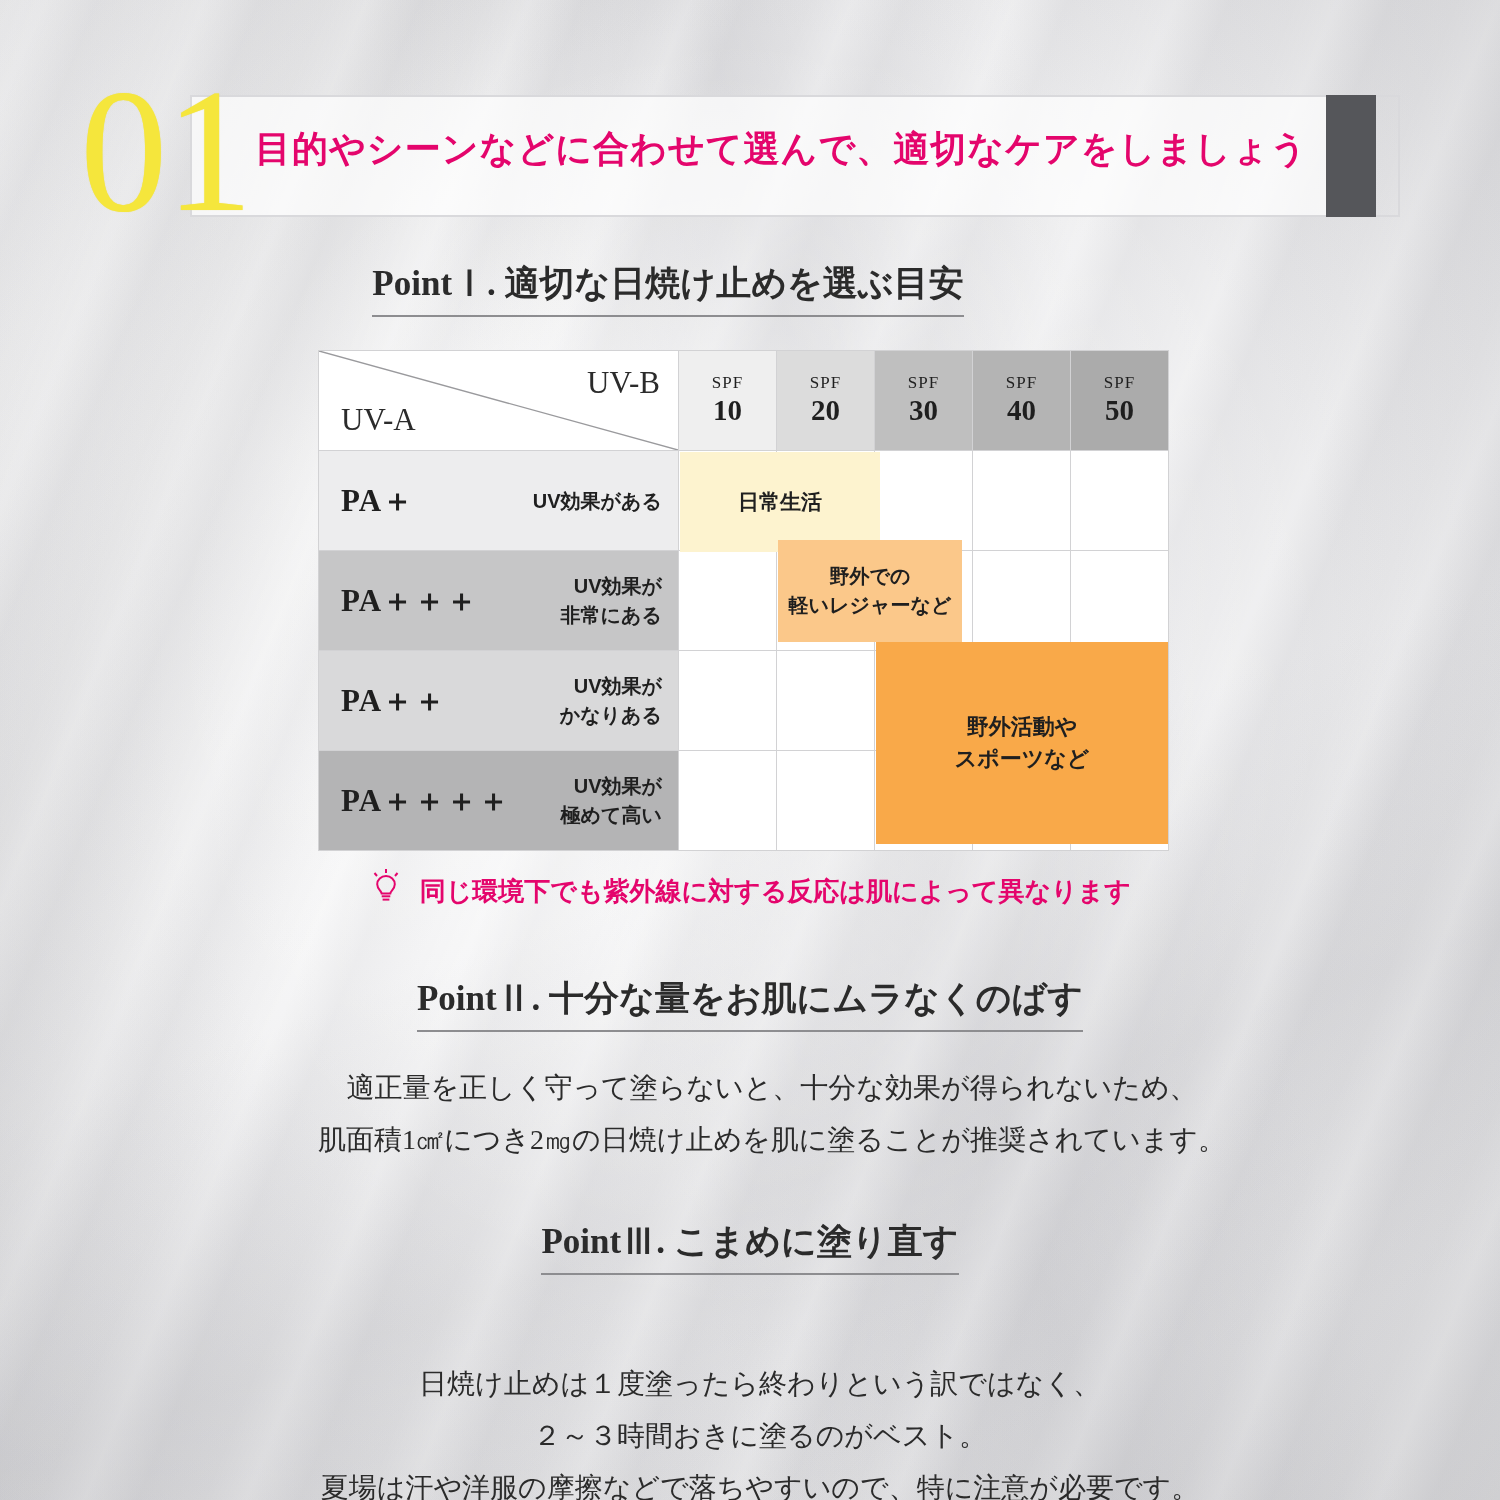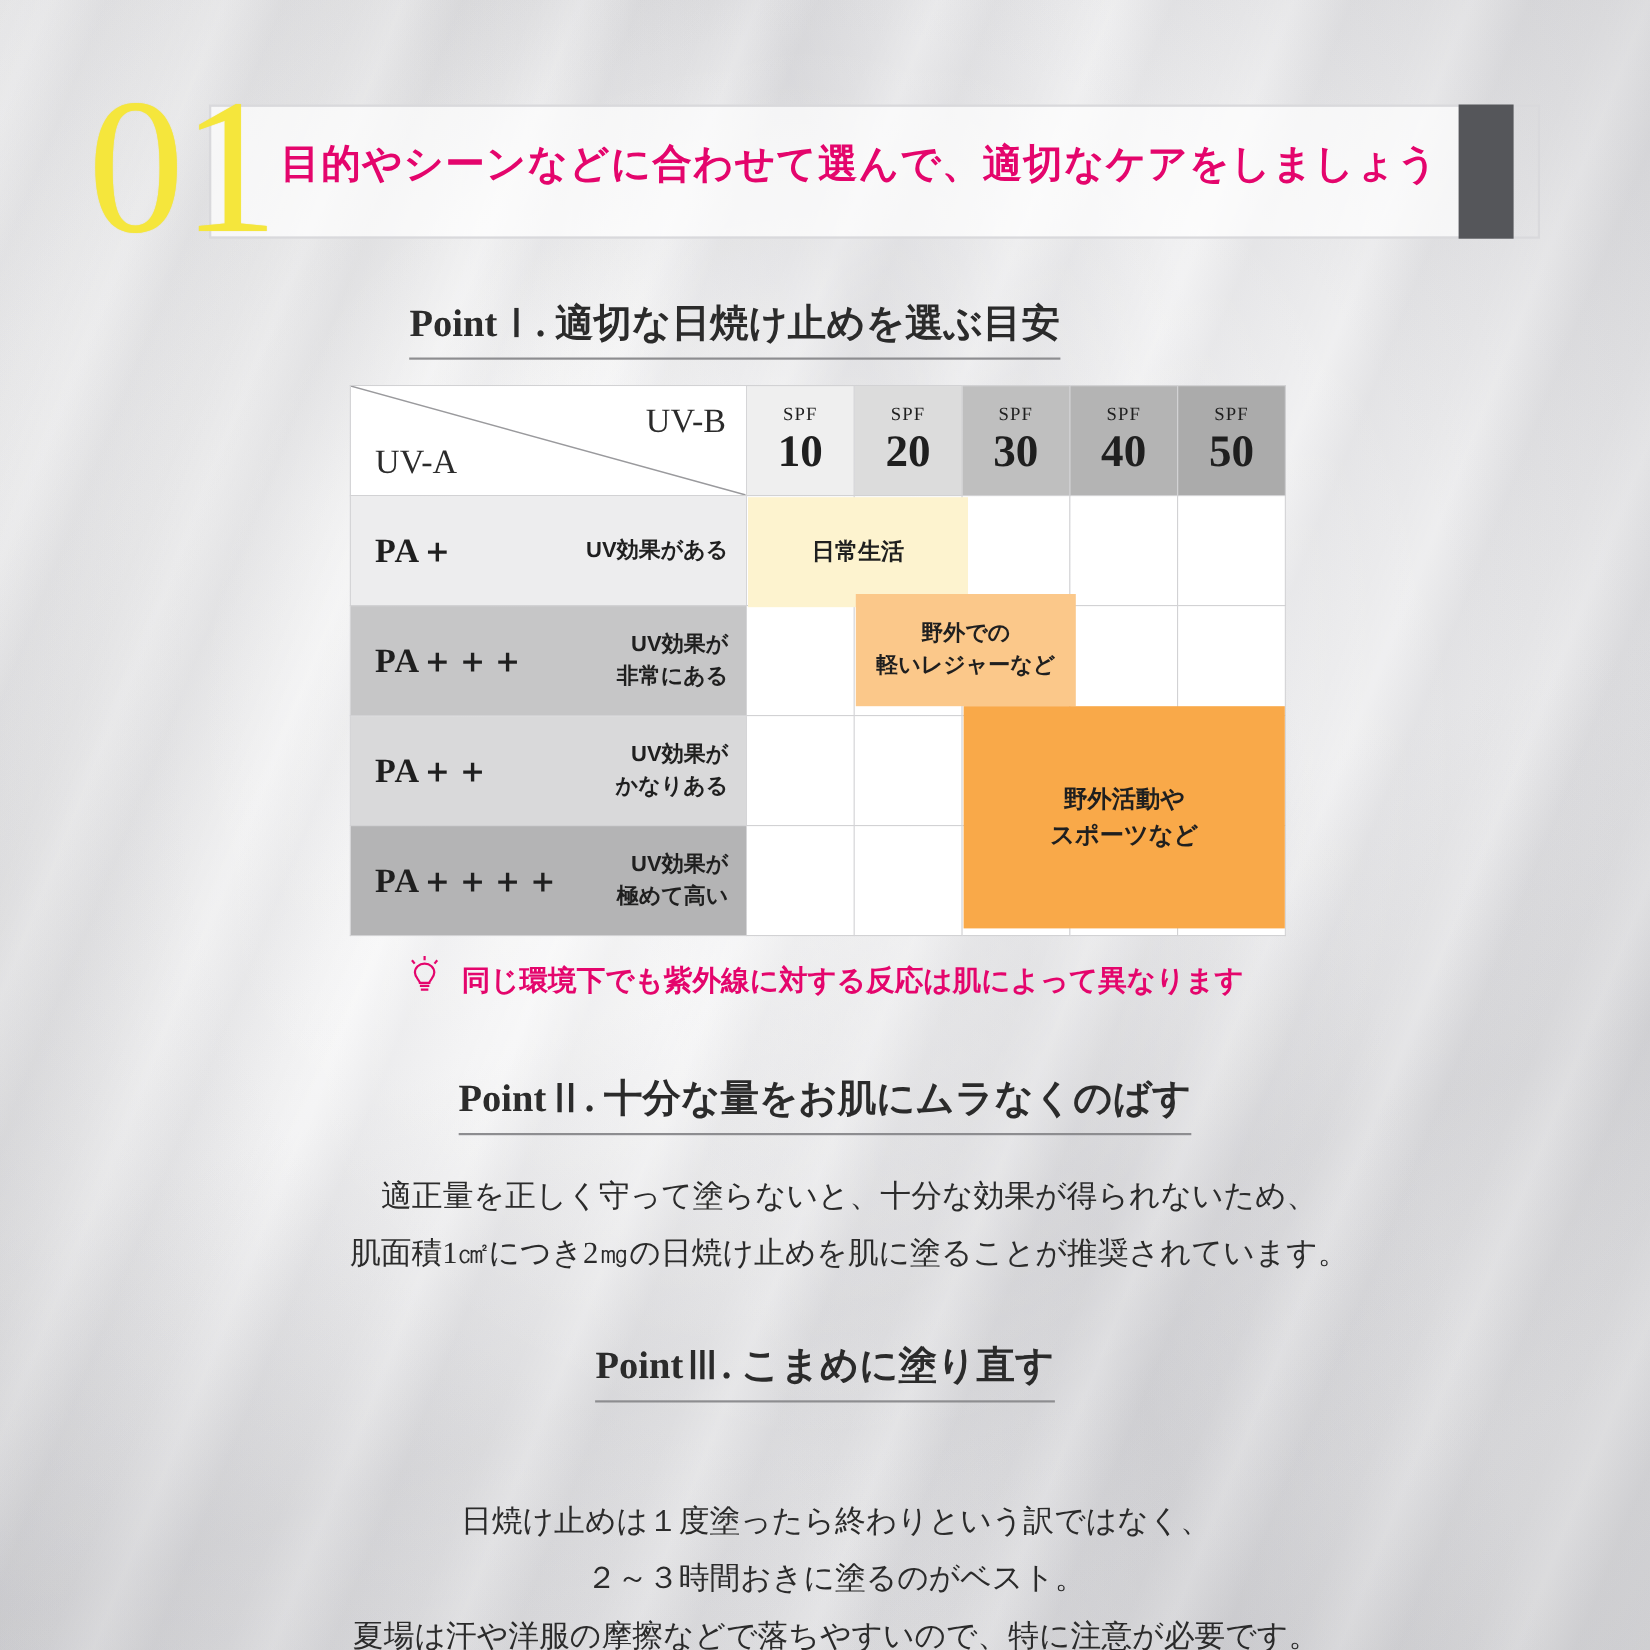--- a/index.html
+++ b/index.html
@@ -97,21 +97,21 @@
     font-weight: bold;
     color: #2b2b2b;
     white-space: nowrap;
   }
   .point-heading .u {
     display: inline-block;
     border-bottom: 2px solid #8d8d90;
     padding-bottom: 8px;
   }
 
-  #ph1 { left: 0; top: 270px; width: 1336px; font-size: 35px; }
+  #ph1 { left: 0; top: 260px; width: 1336px; font-size: 35px; }
   #ph2 { left: 0; top: 975px; width: 1500px; font-size: 35px; }
   #ph3 { left: 0; top: 1218px; width: 1500px; font-size: 35px; }
 
   
   .table-wrap {
     position: absolute;
     left: 318px; top: 350px;
     width: 850px; height: 502px;
   }
   table.uv {
@@ -162,21 +162,21 @@
     color: #1f1f1f;
   }
   .spf-head .spf-小 {
     display: block;
     font-size: 17px;
     letter-spacing: 1px;
     line-height: 1.1;
   }
   .spf-head .spf-num {
     display: block;
-    font-size: 41px;
+    font-size: 29px;
     font-weight: bold;
     line-height: 1.1;
     margin-top: 2px;
   }
 
   .pa-cell {
     height: 100px;
     position: relative;
   }
   .pa-cell .pa-name {
@@ -219,21 +219,21 @@
     pointer-events: none;
   }
   #hl-daily {
     left: 362px; top: 102px;
     width: 200px; height: 100px;
     background: #fdf3cf;
     font-size: 21px;
   }
   #hl-light {
     left: 460px; top: 190px;
-    width: 200px; height: 102px;
+    width: 184px; height: 102px;
     background: #fbc88a;
     font-size: 20px;
     text-align: center;
   }
   #hl-sports {
     left: 558px; top: 292px;
     width: 292px; height: 202px;
     background: #f9a949;
     font-size: 22px;
   }

